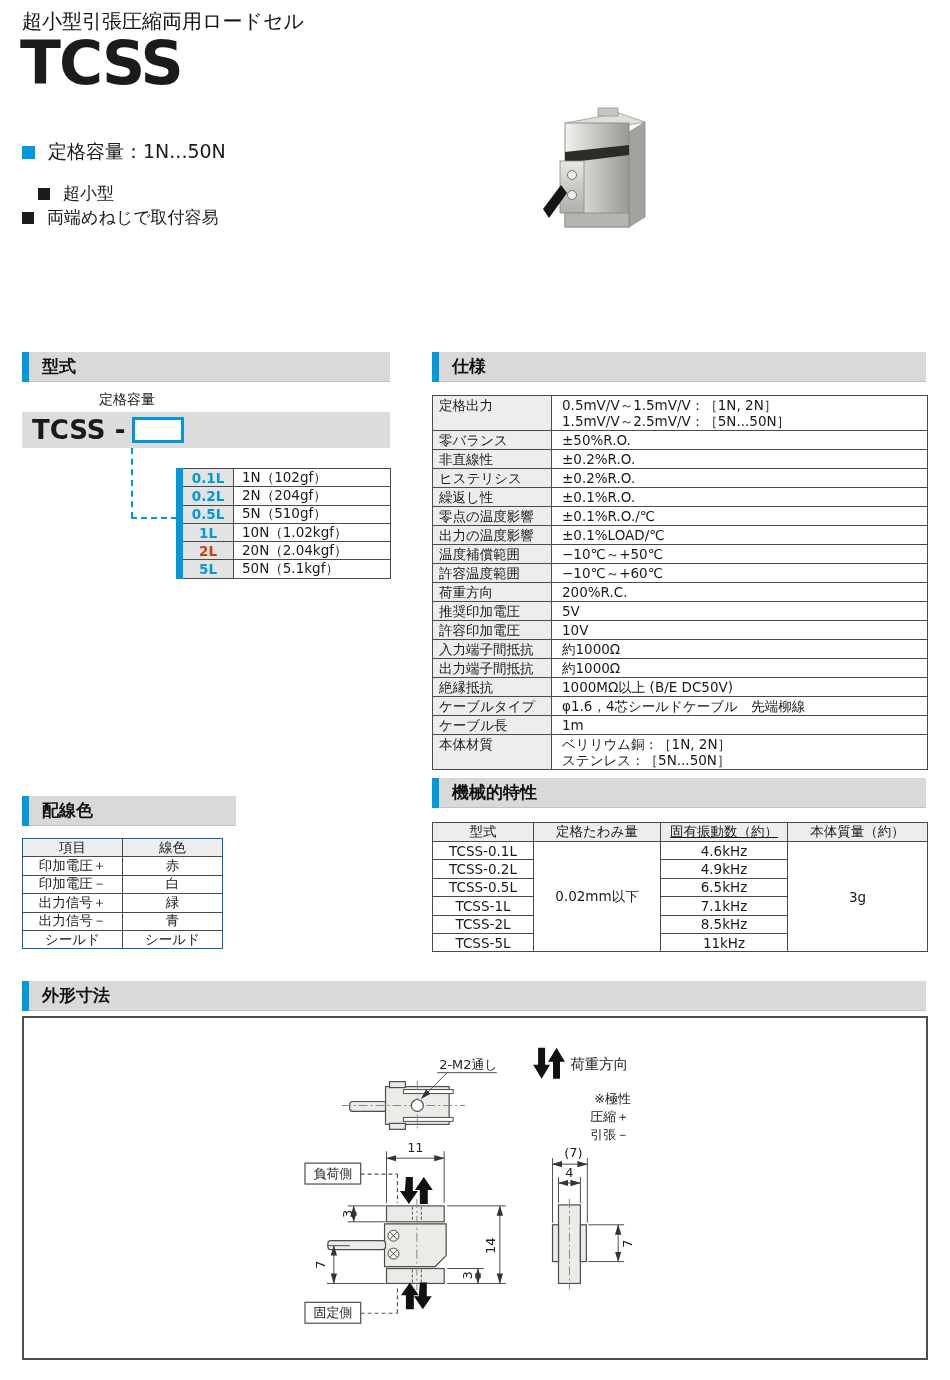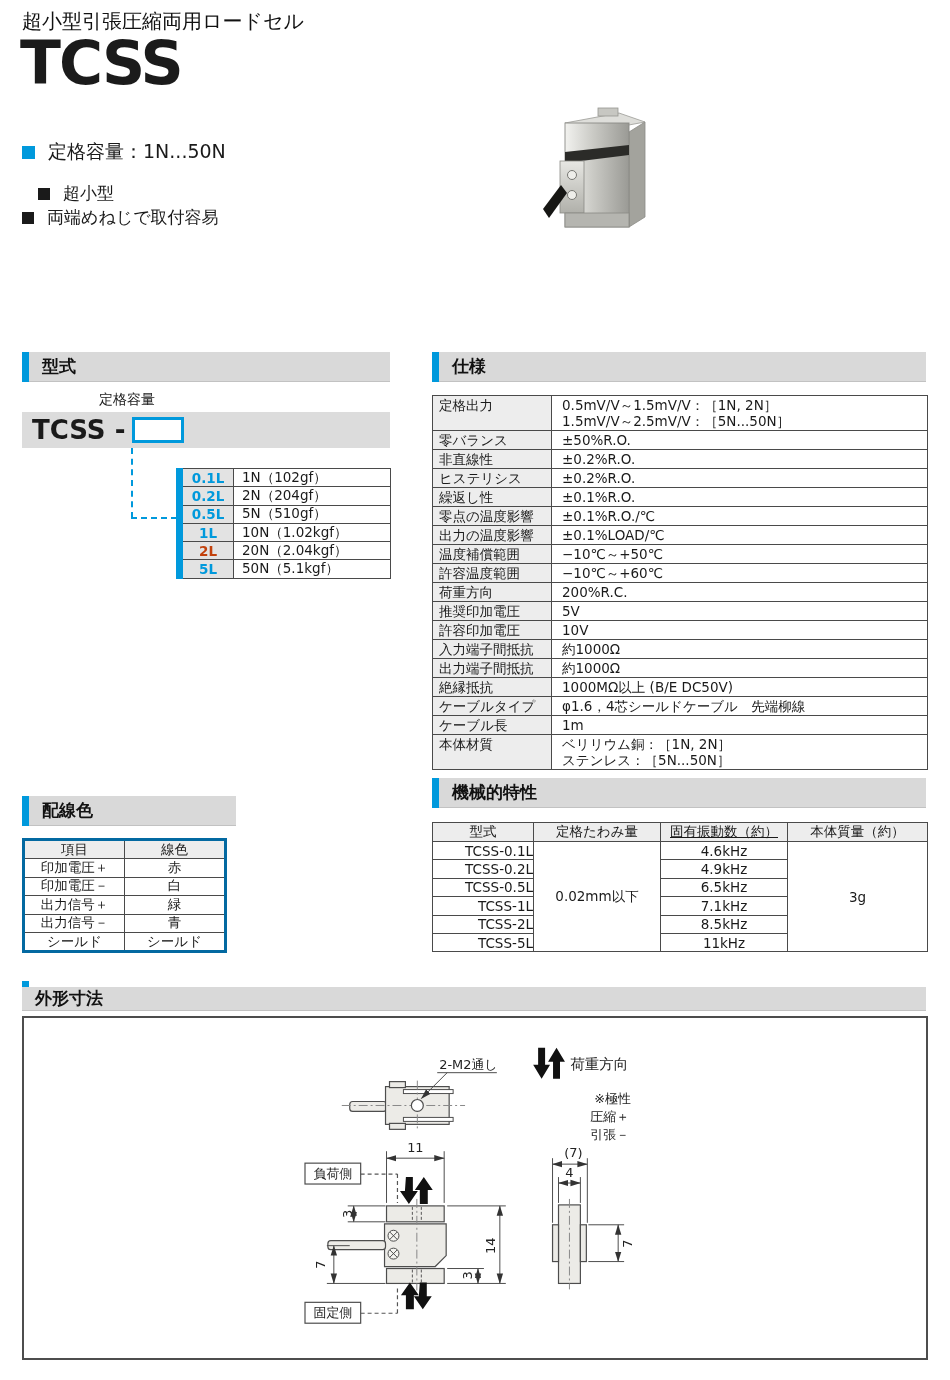--- a/index.html
+++ b/index.html
@@ -43,33 +43,33 @@
   
   .spec-table{position:absolute;left:432px;top:395px;width:494px;border:1px solid #4a4a4a;background:#fff;}
   .srow{display:flex;border-top:1px solid #4a4a4a;}
   .srow:first-child{border-top:none;}
   .slabel{width:112px;background:#ededed;border-right:1px solid #4a4a4a;
           padding:1px 0 1px 6px;font-size:13.5px;line-height:16px;white-space:nowrap;}
   .svalue{flex:1;padding:1px 0 1px 10px;font-size:13.5px;line-height:16px;}
   .svalue div{white-space:nowrap;}
 
   
-  .wiring-table{position:absolute;left:22px;top:838px;width:199px;border:3px solid #0369a1;background:#fff;}
+  .wiring-table{position:absolute;left:22px;top:838px;width:199px;border:1px solid #0369a1;background:#fff;}
   .wrow{display:flex;border-top:1px solid #4a4a4a;height:17.4px;align-items:center;}
   .wrow:first-child{border-top:none;}
   .wrow div{width:50%;text-align:center;font-size:13.5px;white-space:nowrap;}
   .wrow div:first-child{border-right:1px solid #4a4a4a;align-self:stretch;display:flex;align-items:center;justify-content:center;}
   .wrow.whead{background:#ededed;}
 
   
   .mech-table{position:absolute;left:432px;top:822px;border-collapse:collapse;table-layout:fixed;width:496px;background:#fff;}
   .mech-table th,.mech-table td{border:1px solid #4a4a4a;font-size:13.5px;font-weight:normal;
        text-align:center;padding:0;height:17.4px;white-space:nowrap;}
   .mech-table th{background:#ededed;}
-  .mech-table td.mdl{text-align:right;border-radius:6px;}
+  .mech-table td.mdl{text-align:center;border-radius:6px;}
 
   
   .dims-box{position:absolute;left:22px;top:1016px;width:902px;height:340px;border:2px solid #4d4d4d;background:#fff;}
 
   svg text{fill:#222;}
   .dim-t{font-size:13px;}
   .lbl-t{font-size:13px;}
   .big-t{font-size:14.5px;}
   .thin{stroke:#4d4d4d;stroke-width:1;fill:none;}
   .fillg{fill:#ecebe7;stroke:#4d4d4d;stroke-width:1.2;}
@@ -348,21 +348,21 @@
           <td class="mdl">TCSS-2L</td>
           <td>8.5kHz</td>
         </tr>
         <tr>
           <td class="mdl">TCSS-5L</td>
           <td>11kHz</td>
         </tr>
       </tbody>
   </table>
 
-  <div class="sec-head" style="left:22px;top:981px;width:904px;flex-direction:column;">
+  <div class="sec-head" style="left:22px;top:981px;width:904px;">
     <div class="bar acc-bg" style="background: rgb(0, 153, 220);"></div>
     <div class="hbg">外形寸法</div>
   </div>
 
   <div class="dims-box">
     <svg width="902" height="340" viewBox="0 0 904 342">
       <defs>
         <marker id="ar" markerWidth="11" markerHeight="8" refX="10" refY="4" orient="auto-start-reverse">
           <path d="M0 0.8 L10.5 4 L0 7.2 z" fill="#333"></path>
         </marker>

